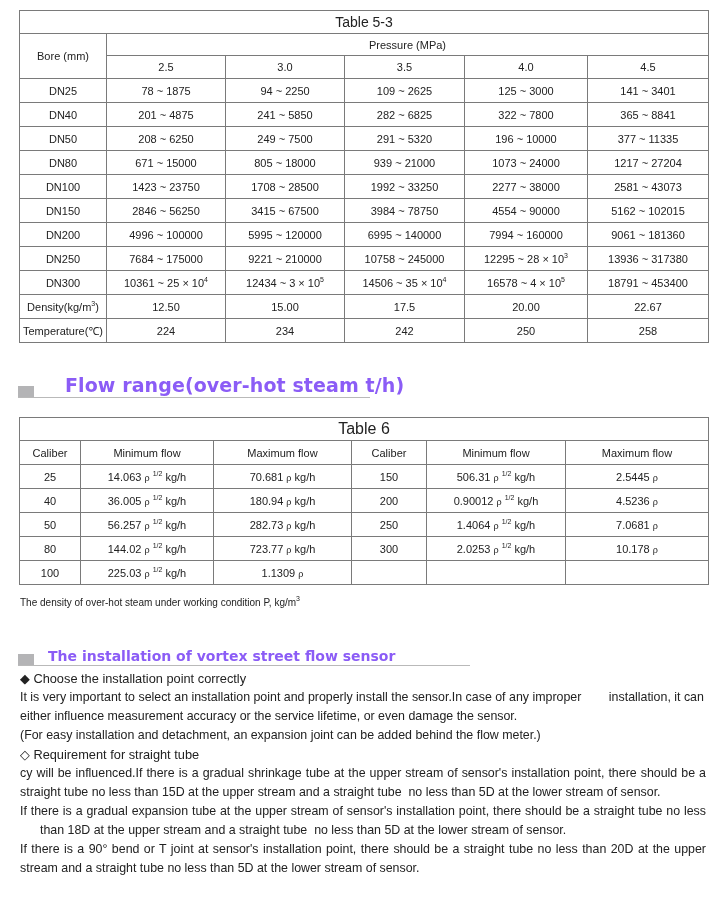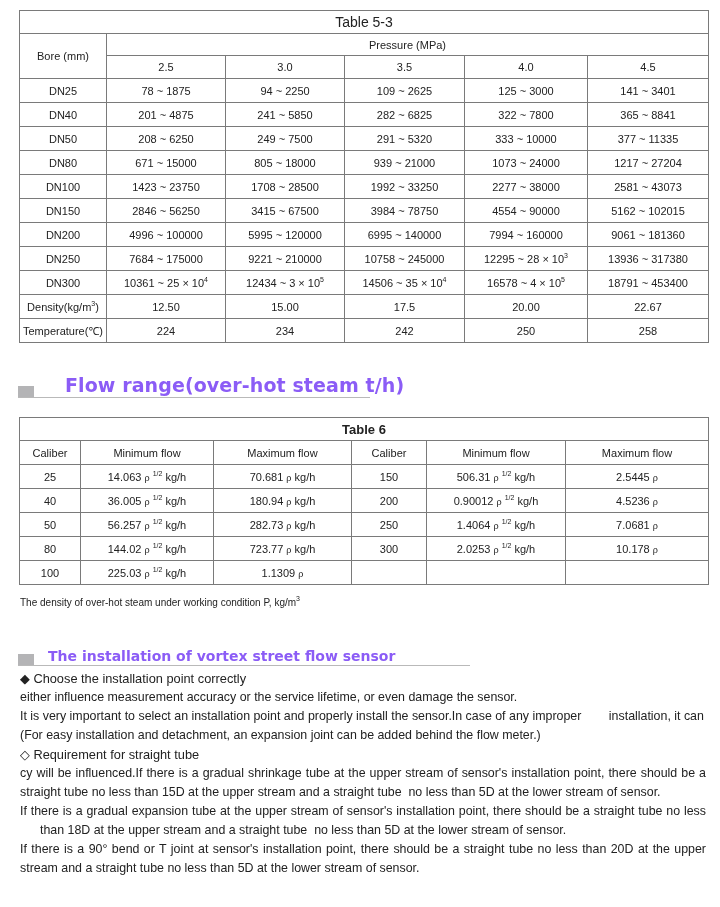--- a/index.html
+++ b/index.html
@@ -28,21 +28,21 @@
                font-weight: bold; color: #8b5cf6; white-space: nowrap; }
   #sec1 { top: 372px; width: 352px; }
   #sec1 .sec-title { left: 47px; font-size: 19px; letter-spacing: 0.1px; }
   #sec2 { top: 640px; width: 452px; }
   #sec2 .sec-title { left: 30px; font-size: 14px; }
 
   
   #t6 { left: 19px; top: 417px; width: 689px; border: 1.5px solid #555; }
   #t6 tr { height: 24px; }
   #t6 tr.cap { height: 23px; }
-  #t6 td.caption { font-size: 13px; font-weight: bold; }
+  #t6 td.caption { font-size: 16px; }
 
   .note { position: absolute; left: 20px; top: 597px; font-size: 10px; color: #222; }
 
   .para { position: absolute; left: 20px; width: 686px; font-size: 12.4px; line-height: 19px; color: #222; }
   .line { display: block; white-space: nowrap; }
   .line.just { text-align: justify; text-align-last: justify; white-space: normal; }
   .bullet { font-size: 12.8px; }
 </style>
 </head>
 <body>
@@ -87,21 +87,21 @@
         <td><span>241 ~ 5850</span></td>
         <td><span>282 ~ 6825</span></td>
         <td><span>322 ~ 7800</span></td>
         <td><span>365 ~ 8841</span></td>
       </tr>
       <tr>
         <td>DN50</td>
         <td><span>208 ~ 6250</span></td>
         <td><span>249 ~ 7500</span></td>
         <td><span>291 ~ 5320</span></td>
-        <td><span>333 ~ 10000</span></td>
+        <td><span>196 ~ 10000</span></td>
         <td><span>377 ~ 11335</span></td>
       </tr>
       <tr>
         <td>DN80</td>
         <td><span>671 ~ 15000</span></td>
         <td><span>805 ~ 18000</span></td>
         <td><span>939 ~ 21000</span></td>
         <td><span>1073 ~ 24000</span></td>
         <td><span>1217 ~ 27204</span></td>
       </tr>
@@ -242,22 +242,22 @@
 
 <div class="sec-head" id="sec2">
   <div class="sec-block"></div>
   <div class="sec-title">The installation of vortex street flow sensor</div>
   <div class="sec-rule"></div>
 </div>
 
 <div class="para" style="top:669px">
   <span class="line bullet"><span>◆</span><span> Choose the installation point correctly</span></span>
   <div id="p1">
+      <span class="line" style="white-space: pre;">It is very important to select an installation point and properly install the sensor.In case of any improper        installation, it can</span>
       <span class="line" style="white-space: pre;">either influence measurement accuracy or the service lifetime, or even damage the sensor.</span>
-      <span class="line" style="white-space: pre;">It is very important to select an installation point and properly install the sensor.In case of any improper        installation, it can</span>
       <span class="line" style="white-space: pre;">(For easy installation and detachment, an expansion joint can be added behind the flow meter.)</span>
     </div>
   <span class="line bullet"><span>◇</span><span> Requirement for straight tube</span></span>
   <div id="p2">
       <span class="line just">cy will be influenced.If there is a gradual shrinkage tube at the upper stream of sensor's installation point, there should be a</span>
       <span class="line" style="white-space: pre;">straight tube no less than 15D at the upper stream and a straight tube  no less than 5D at the lower stream of sensor.</span>
       <span class="line just"> If there is a gradual  expansion tube at the upper stream of sensor's installation point, there should be a straight tube  no less</span>
       <span class="line" style="white-space: pre; margin-left: 20px;">than 18D at the upper stream and a straight tube  no less than 5D at the lower stream of sensor.</span>
       <span class="line just">If there is a 90°   bend or T joint at sensor's installation point, there should be a straight tube  no less than 20D at the upper</span>
       <span class="line" style="white-space: pre;">stream and a straight tube no less than 5D at the lower stream of sensor.</span>

